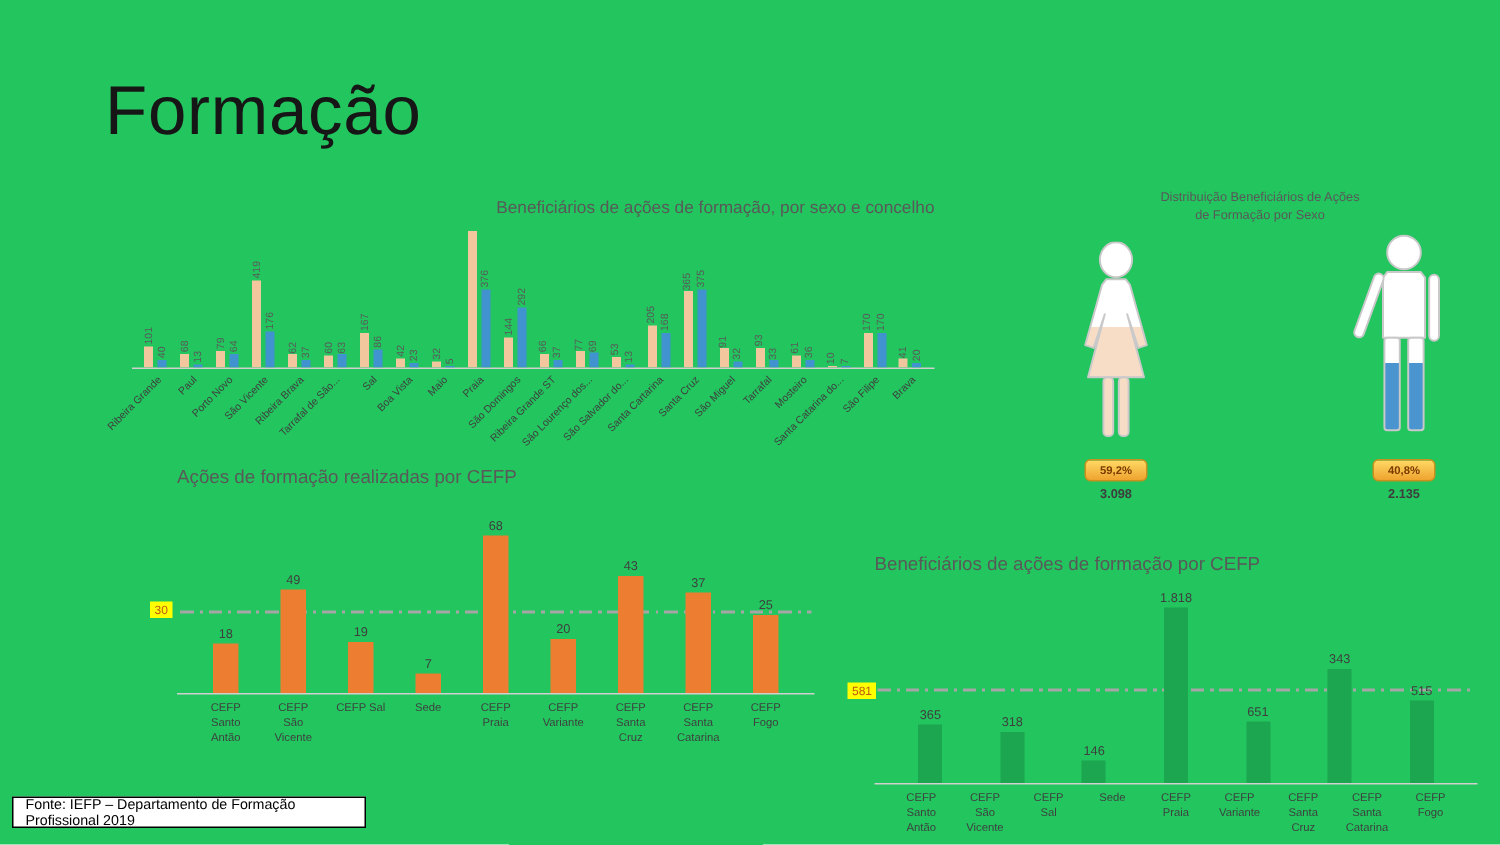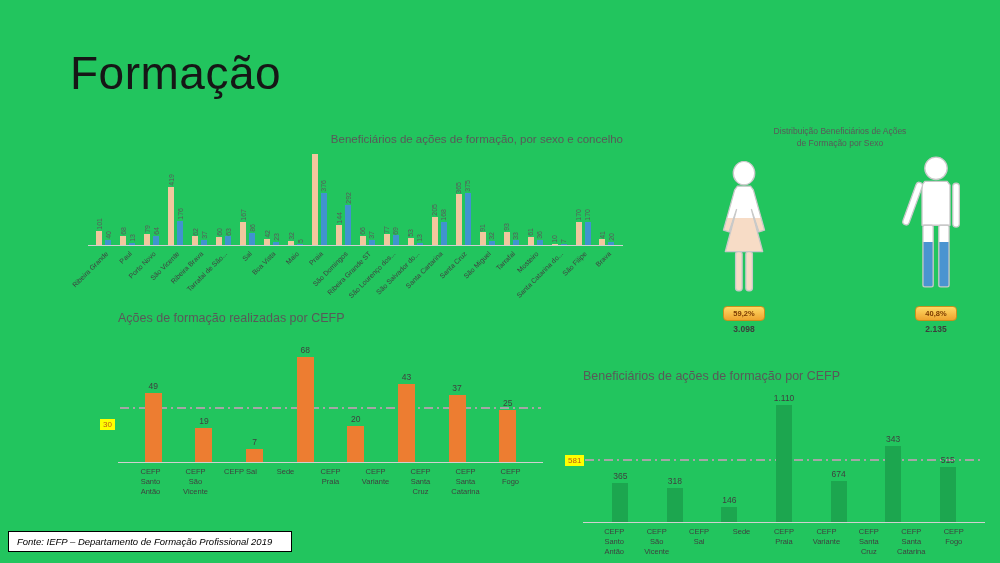--- a/index.html
+++ b/index.html
@@ -49,22 +49,22 @@
   .bar3 { width:16px; }
   .refline { position:absolute; left:2px; right:2px; height:2px; z-index:0;
              background:repeating-linear-gradient(90deg,#a6a6a6 0 9px,transparent 9px 13px,#a6a6a6 13px 15px,transparent 15px 19px); }
   .reflabel { position:absolute; left:-18px; z-index:2; background:#ffff00; color:#c05a11;
               font-size:8px; padding:1px 3px; }
   .sx { display:flex; padding:0 10px; }
   .sxcell { flex:1; text-align:center; font-size:7.5px; color:#3f3f3f; line-height:1.35;
             padding:4px 6px 0 6px; }
 
   
-  .footer { position:absolute; left:8px; top:531px; width:284px; height:21px; border:1px solid #000;
-            background:#fff; display:flex; align-items:center; padding-left:8px; font-size:9.5px; color:#000;font-style:italic; }
+  .footer { position:absolute; left:8px; top:531px; width:236px; height:21px; border:1px solid #000;
+            background:#fff; display:flex; align-items:center; padding-left:8px; font-size:9.5px; color:#000; }
 </style>
 </head>
 <body>
 
 <div class="slide">
 
   <div class="slide-title">Formação</div>
 
   <div class="c1">
     <div class="c1-title">Beneficiários de ações de formação, por sexo e concelho</div>
@@ -405,21 +405,25 @@
         <span class="badge">40,8%</span>
         <span class="figtotal">2.135</span>
       </div>
     </div>
   </div>
 
   <div class="c2">
     <div class="ctitle">Ações de formação realizadas por CEFP</div>
     <div class="splot">
       <div class="refline" style="bottom: 53.3px;"></div>
-      <span class="reflabel" style="bottom: 32px;">30</span>
+      <span class="reflabel" style="bottom: 50px;">30</span>
+    <div class="bcol">
+          <span class="bval">18</span>
+          <div class="bar2" style="height: 32.6px; background: rgb(237, 125, 49);"></div>
+        </div>
         <div class="bcol">
           <span class="bval">49</span>
           <div class="bar2" style="height: 68.8px; background: rgb(237, 125, 49);"></div>
         </div>
         <div class="bcol">
           <span class="bval">19</span>
           <div class="bar2" style="height: 34.4px; background: rgb(237, 125, 49);"></div>
         </div>
         <div class="bcol">
           <span class="bval">7</span>
@@ -470,25 +474,25 @@
         </div>
         <div class="bcol">
           <span class="bval">318</span>
           <div class="bar3" style="height: 33.8px; background: rgb(28, 166, 79);"></div>
         </div>
         <div class="bcol">
           <span class="bval">146</span>
           <div class="bar3" style="height: 15.5px; background: rgb(28, 166, 79);"></div>
         </div>
         <div class="bcol">
-          <span class="bval">1.110</span>
+          <span class="bval">1.818</span>
           <div class="bar3" style="height: 118px; background: rgb(28, 166, 79);"></div>
         </div>
         <div class="bcol">
-          <span class="bval">674</span>
+          <span class="bval">651</span>
           <div class="bar3" style="height: 40.7px; background: rgb(28, 166, 79);"></div>
         </div>
         <div class="bcol">
           <span class="bval">343</span>
           <div class="bar3" style="height: 75.6px; background: rgb(28, 166, 79);"></div>
         </div>
         <div class="bcol">
           <span class="bval">515</span>
           <div class="bar3" style="height: 54.7px; background: rgb(28, 166, 79);"></div>
         </div>

